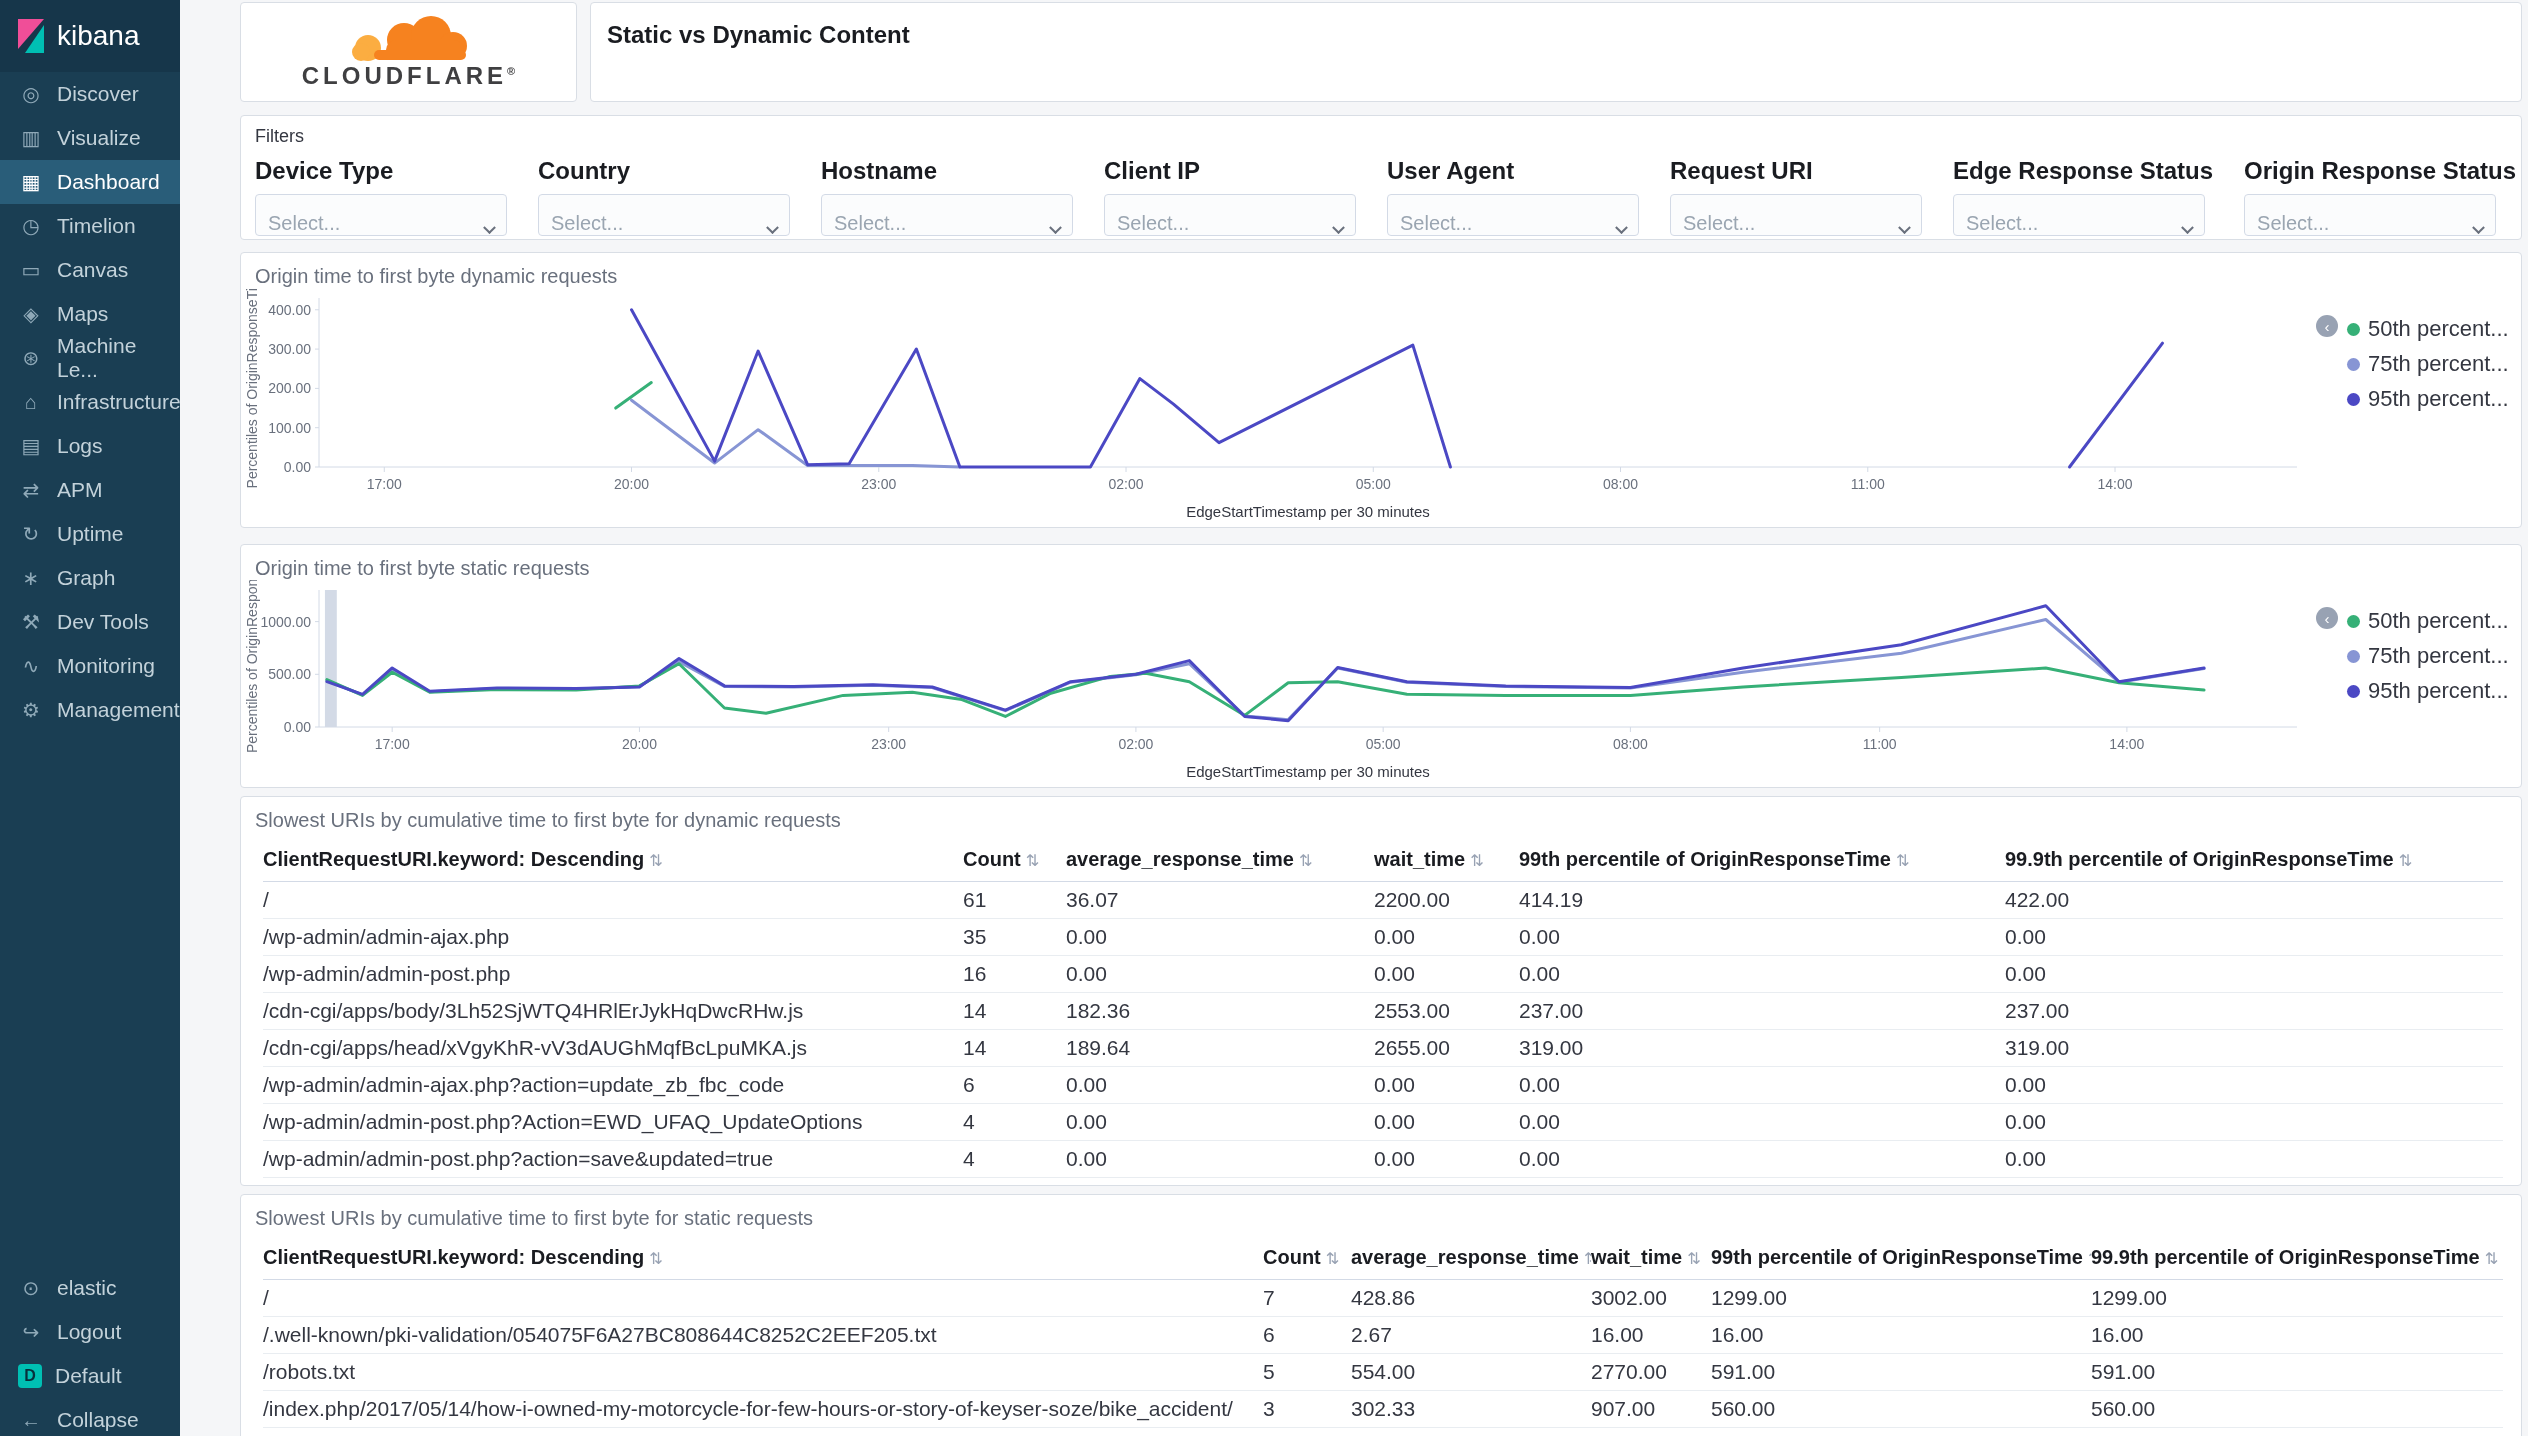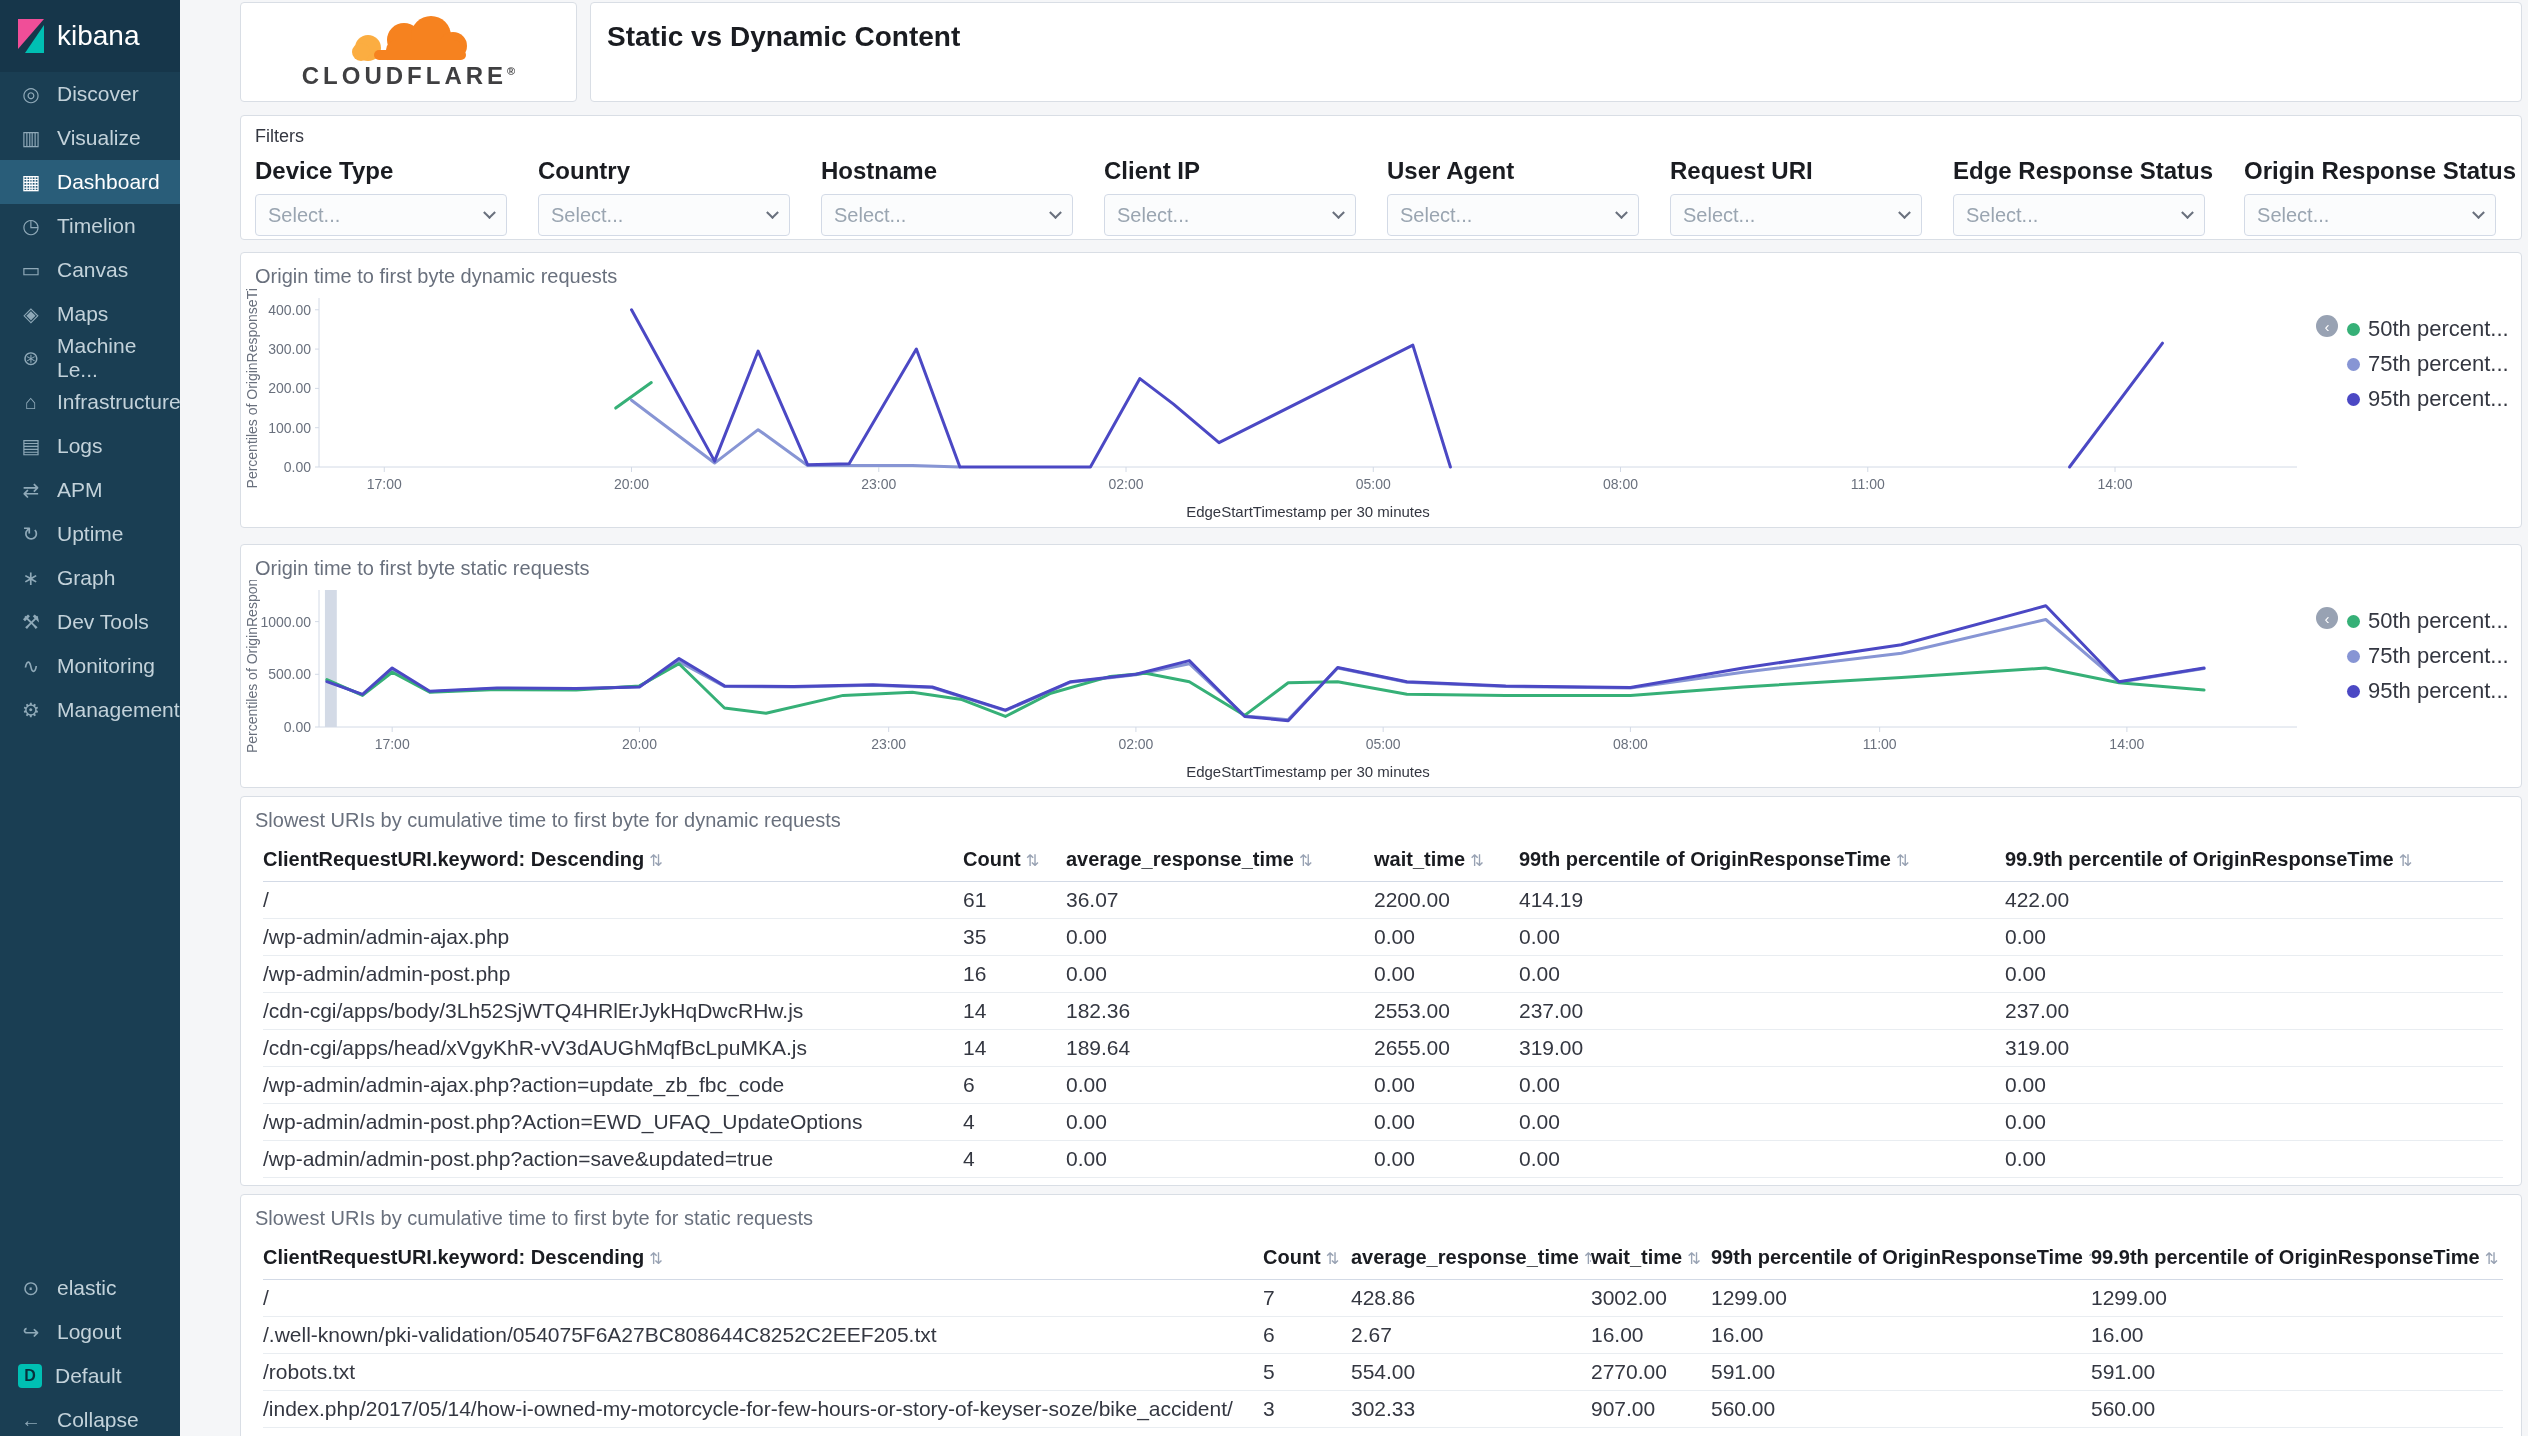--- a/index.html
+++ b/index.html
@@ -21,28 +21,28 @@
 
   
   main { flex:1; padding:2px 6px 0 60px; overflow:hidden; }
   .panel { background:#ffffff; border:1px solid #d9dee5; border-radius:4px; overflow:hidden; }
 
   .top-row { display:flex; gap:13px; height:100px; margin-bottom:13px; }
   .logo-panel { width:337px; flex-shrink:0; display:flex; flex-direction:column; align-items:center; justify-content:center; }
   .cf-word { font-size:24px; font-weight:700; letter-spacing:4px; color:#3f3f41; margin-top:-2px; white-space:nowrap; }
   .reg { font-size:11px; vertical-align:super; letter-spacing:0; }
   .title-panel { flex:1; }
-  .dash-title { font-size:28px; font-weight:700; color:#1a1c21; padding:18px 16px; }
+  .dash-title { font-size:24px; font-weight:700; color:#1a1c21; padding:18px 16px; }
 
   .filters-panel { height:125px; margin-bottom:12px; padding:10px 14px; }
   .filters-title { font-size:18px; color:#343741; margin-bottom:10px; }
   .filters-row { display:flex; gap:31px; }
   .filter-label { font-size:24px; font-weight:700; color:#1a1c21; margin-bottom:9px; white-space:nowrap; }
   .select { width:252px; height:42px; background:#fbfcfd; border:1px solid #d3dae6; border-radius:4px;
-    display:flex; align-items:center; justify-content:space-between; padding:0 12px; cursor:pointer; }
+    display:flex; align-items:flex-end; justify-content:space-between; padding:0 12px; cursor:pointer; }
   .select-placeholder { color:#9aa5b1; font-size:20px; }
   .caret { width:9px; height:9px; border-right:2px solid #69707d; border-bottom:2px solid #69707d;
     transform:rotate(45deg) translate(-2px,-2px); flex-shrink:0; }
 
   .viz-title { font-size:20px; color:#69707d; padding:12px 14px 0; white-space:nowrap; overflow:hidden; }
 
   .chart-panel { margin-bottom:8px; display:flex; flex-direction:column; }
   #chart-dynamic { height:276px; }
   #chart-static  { height:244px;margin-top:16px; }
   .chart-body { flex:1; display:flex; min-height:0; }

